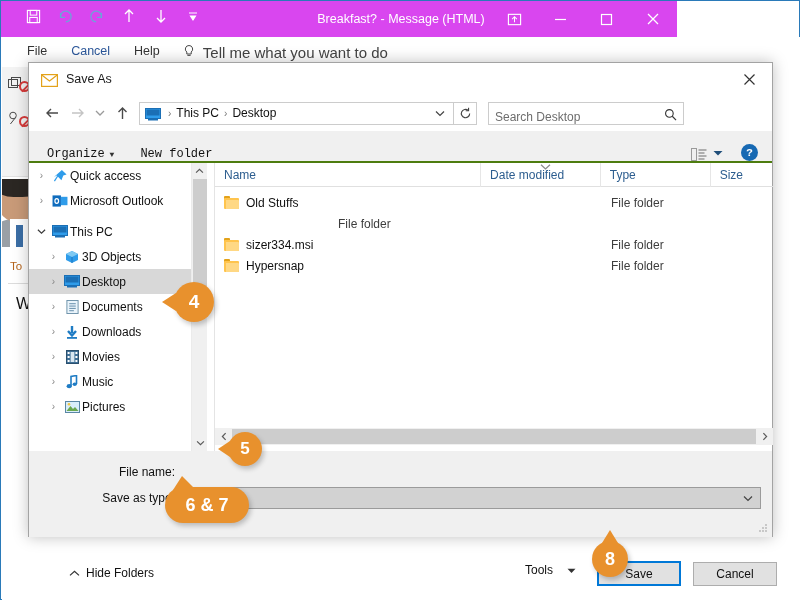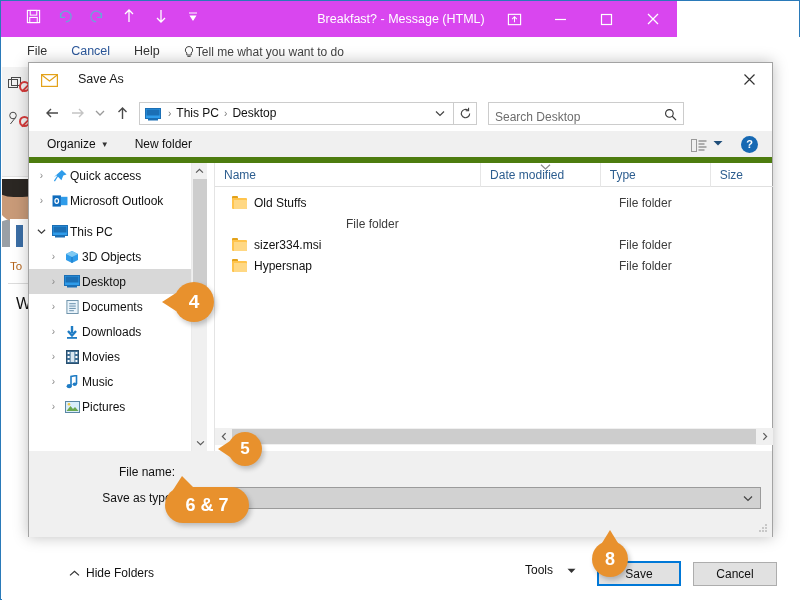--- a/index.html
+++ b/index.html
@@ -47,21 +47,21 @@
     position: absolute; left: 0; top: 36px; width: 800px; height: 30px;
     background: #ffffff; display: flex; align-items: center; padding-left: 14px;
     font-size: 12.5px; color: #343434;
   }
   .rtab { padding: 4px 12px 6px 12px; position: relative; }
   .rtab.active { font-weight: normal; color: #2b579a; }
   .rtab.active::after {
     content: ""; position: absolute; left: 10px; right: 10px; bottom: 0px;
     height: 2px; background: #2b579a;
   }
-  #tellme { display: flex; align-items: flex-start; margin-left: 10px; color: #444; font-size: 12px; }
+  #tellme { display: flex; align-items: flex-start; gap: 7px; margin-left: 10px; color: #444; font-size: 15px; }
   .bulb { width: 14px; height: 14px; }
 
   #outlook-body {
     position: absolute; left: 1px; top: 66px; width: 798px; height: 533px;
     background: #ffffff;
   }
   
   #ribbon-strip {
     position: absolute; left: 0px; top: 0px; width: 34px; height: 110px;
     background: #f3f3f3; border-bottom: 1px solid #e2e2e2;
@@ -101,21 +101,21 @@
     background: #f0f0f0;
     border: 1px solid #a3a3a3;
     box-shadow: 0 0 14px rgba(0,0,0,0.25);
   }
   #dlg-title {
     position: absolute; left: 0; top: 0; width: 743px; height: 32px;
     background: #ffffff;
     display: flex; align-items: center;
   }
   #dlg-title-icon { margin-left: 12px; width: 17px; height: 13px; }
-  #dlg-title-text { margin-left: 20px; font-size: 12.5px; color: #1a1a1a; }
+  #dlg-title-text { margin-left: 8px; font-size: 12.5px; color: #1a1a1a; }
   #dlg-close {
     position: absolute; right: 0; top: 0; width: 46px; height: 32px;
     display: flex; align-items: center; justify-content: center;
     font-size: 15px; color: #333;
   }
 
   
   #addr-row {
     position: absolute; left: 0; top: 32px; width: 743px; height: 36px;
     background: #ffffff; display: flex; align-items: center;
@@ -146,22 +146,23 @@
     width: 196px; height: 23px; margin-left: 11px;
     border: 1px solid #cccccc; background: #ffffff;
     display: flex; align-items: flex-end; padding: 0 6px;
   }
   #search-ph { font-size: 12px; color: #6d6d6d; }
   #search-icon { margin-left: auto; font-size: 12px; color: #333; }
 
   
   #org-row {
     position: absolute; left: 0; top: 68px; width: 743px; height: 32px;
-    background: #f0f0f0; display: flex; align-items: center;
-    border-bottom: 6px solid #4d7c0f;
+    background: #f0f0f0; display: flex; align-items: flex-end;
+    border-bottom: 2px solid #4d7c0f;
+    font-family: Liberation Mono, monospace;
   }
   .org-item { font-size: 12px; color: #111; padding: 0 7px; display: flex; align-items: center; gap: 5px; }
   #org-row .first { margin-left: 11px; }
   .caret { font-size: 8px; color: #333; }
   #view-btn { margin-left: auto; display: flex; align-items: center; gap: 7px; padding-right: 4px; }
   .viewglyph { width: 15px; height: 13px; }
   #help-btn {
     width: 17px; height: 17px; border-radius: 50%; background: #1769b3;
     color: #fff; font-size: 11px; font-weight: bold;
     display: flex; align-items: center; justify-content: center;
@@ -203,21 +204,21 @@
   }
   #colhdr {
     position: absolute; left: 0; top: 0; width: 558px; height: 24px;
     border-bottom: 1px solid #e0e0e0; display: flex; align-items: center;
     font-size: 12px; color: #2c5d8f;
   }
   .col { height: 24px; display: flex; align-items: center; padding-left: 9px; position: relative; }
   .col + .col { border-left: 1px solid #e6e6e6; }
   .sortmark { position: absolute; left: 50%; top: -1px; font-size: 9px; color: #888; }
 
-  #filelist { position: absolute; left: 8px; top: 24px; width: 558px; }
+  #filelist { position: absolute; left: 0; top: 24px; width: 558px; }
   .frow { height: 21px; display: flex; align-items: center; font-size: 12px; color: #111; }
   .fname { width: 273px; display: flex; align-items: center; padding-left: 9px; gap: 7px; }
   .fdate { width: 123px; }
   .ftype { width: 113px; color: #3d3d3d; }
   .fsize { width: 49px; }
   .folder {
     width: 15px; height: 13px; position: relative;
   }
   .folder .tab { position: absolute; left: 0; top: 0; width: 6px; height: 3px; background: #e3a21a; border-radius: 1px 1px 0 0; }
   .folder .bodyf { position: absolute; left: 0; top: 2px; width: 15px; height: 11px; background: #ffc44d; border-radius: 1px; }

